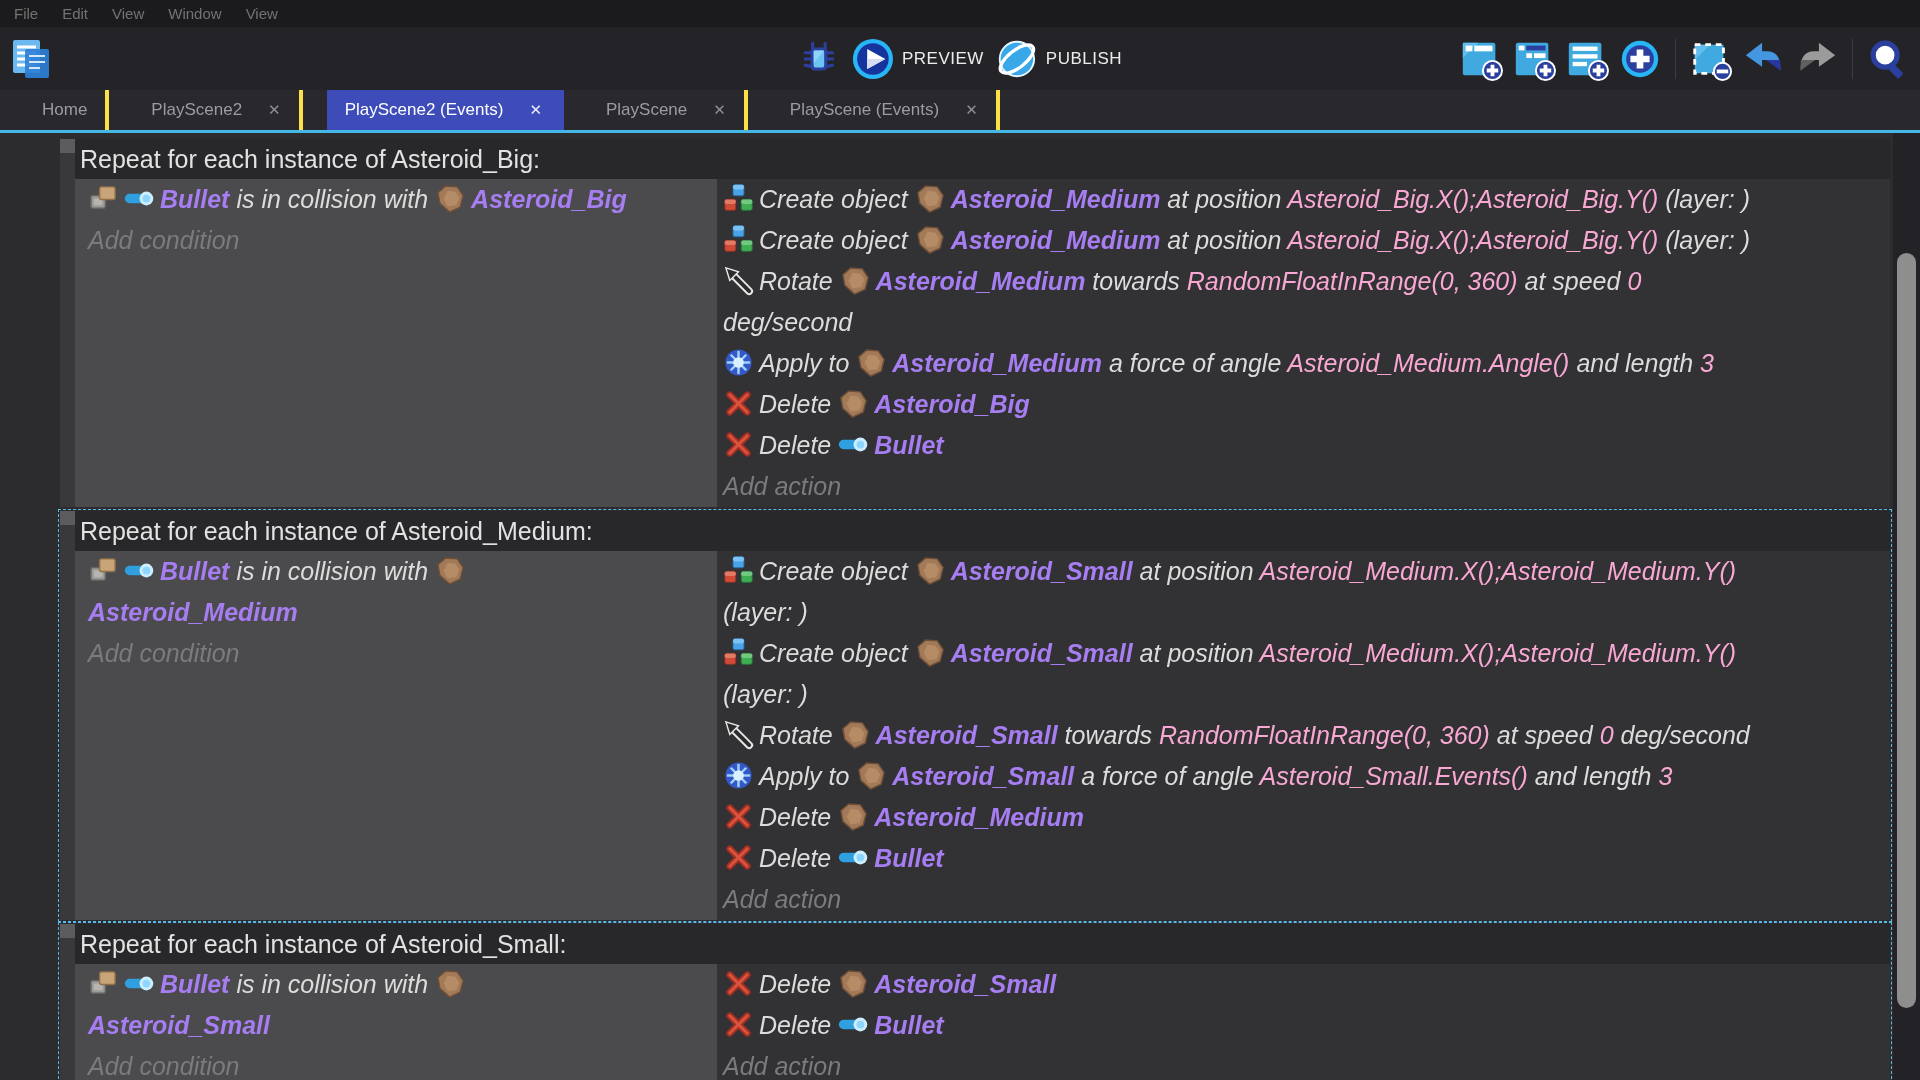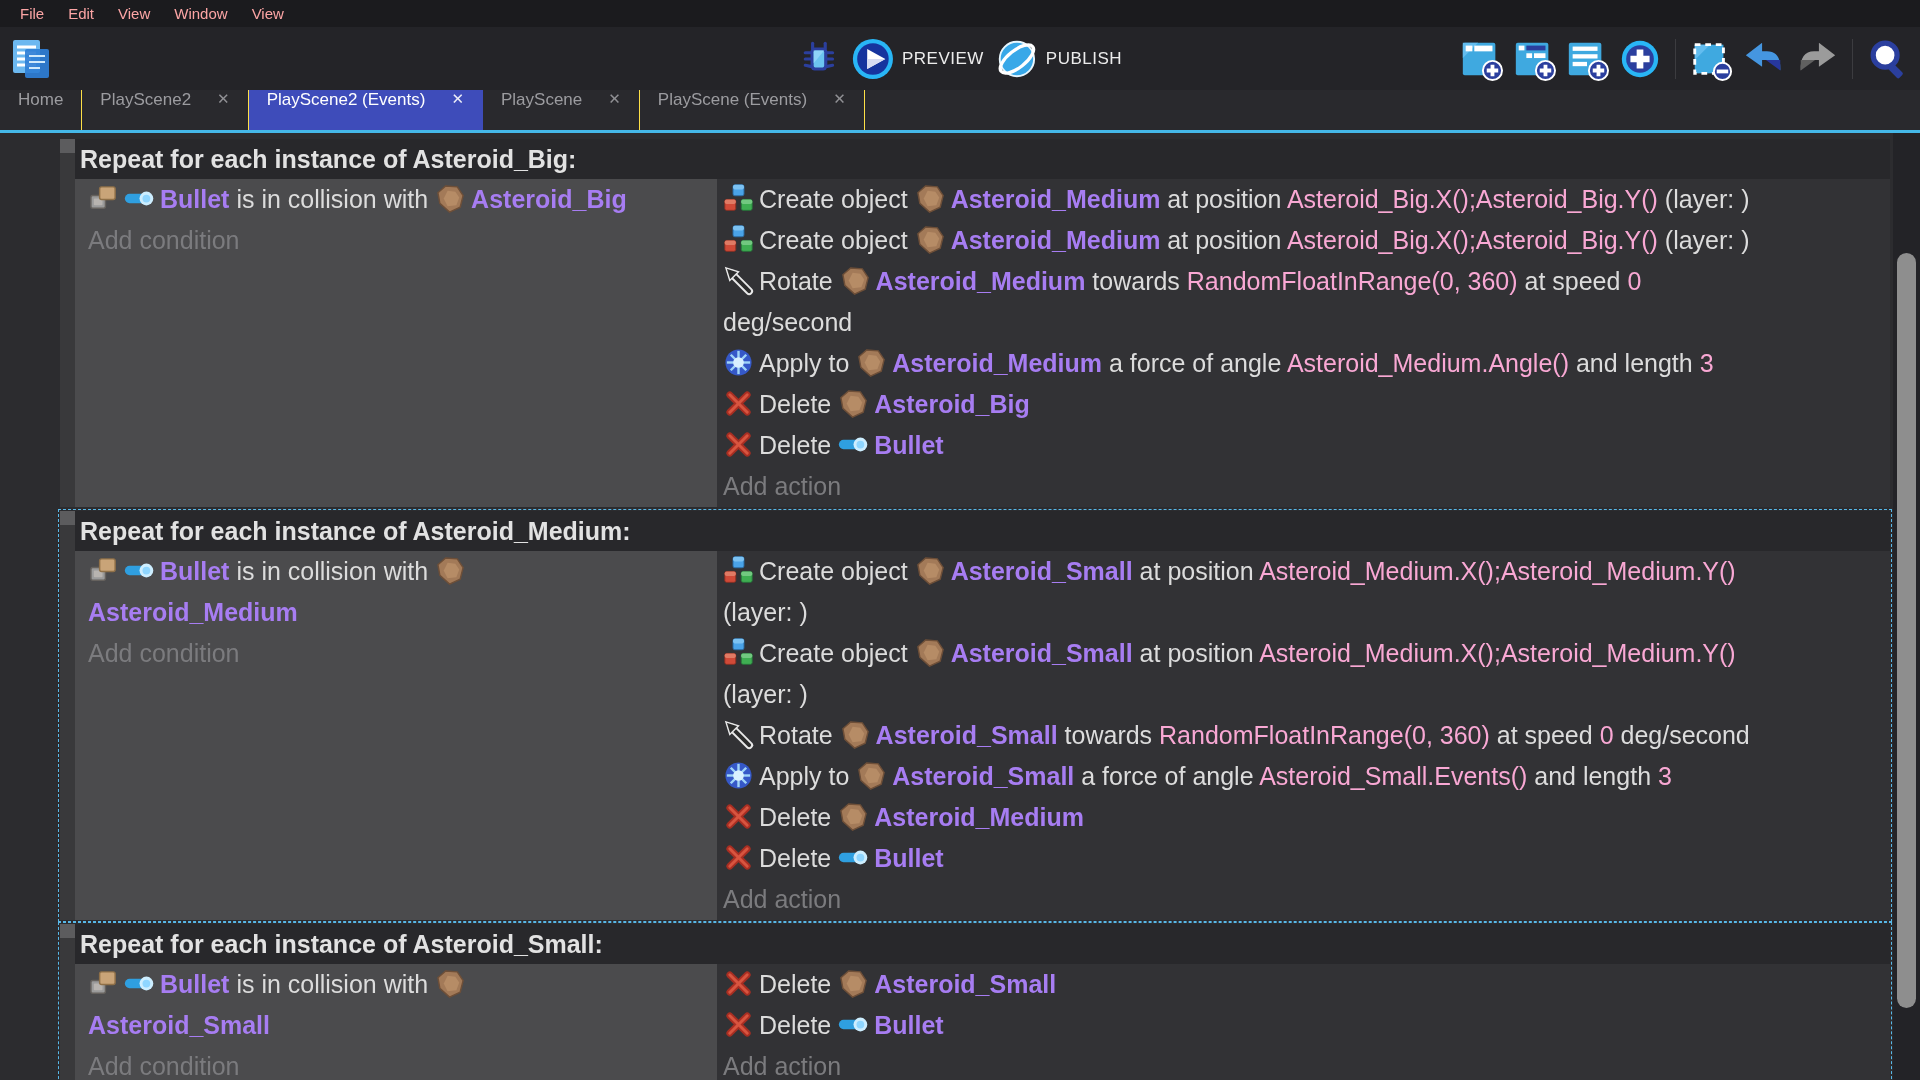--- a/index.html
+++ b/index.html
@@ -5,21 +5,21 @@
   * { box-sizing: border-box; }
   html,body { margin:0; padding:0; }
   body {
     width:1920px; height:1080px; overflow:hidden;
     background:#2c2c2f; color:#e4e4e4;
     font-family:"Liberation Sans", sans-serif;
   }
   
   .menubar {
     height:27px; background:#1b1b1e; display:flex; align-items:center;
-    padding-left:8px; font-size:15px; color:#fca5a5;
+    padding-left:2px; font-size:15px; color:#737373;
   }
   .menu-item { padding:0 12px; cursor:default; }
   
   .toolbar { height:63px; background:#242428; position:relative; display:flex; align-items:center; }
   .logo { margin-left:8px; width:46px; height:46px; }
   .toolbar-center {
     position:absolute; left:50%; top:0; height:100%;
     transform:translateX(-50%); display:flex; align-items:center; gap:12px;
   }
   .tb-btn { display:flex; align-items:center; gap:8px; cursor:pointer; background:none; border:none; padding:0; }
@@ -27,42 +27,42 @@
   .tb-icon { width:42px; height:42px; display:block; }
   .toolbar-right { position:absolute; right:10px; top:0; height:100%; display:flex; align-items:center; gap:9px; }
   .toolbar-right .tb-icon { width:44px; height:44px; }
   .tb-sep { width:1px; height:40px; background:#3c3c40; margin:0 4px; }
   
   .tabbar {
     height:43px; background:#29292d; display:flex; align-items:stretch;
     border-bottom:3px solid #45b8e8;
   }
   .tab {
-    display:flex; align-items:flex-start; padding:0 18px; font-size:17px;
-    color:#9c9ca0; border-right:1px solid #fde047; cursor:pointer; white-space:nowrap;
+    display:flex; align-items:center; padding:0 18px; font-size:17px;
+    color:#9c9ca0; border-right:4px solid #fde047; cursor:pointer; white-space:nowrap;margin-left:24px;
   }
   .tab.active { background:#3e4cba; color:#ffffff; border-right-color:#3e4cba; }
   .tab .close { margin-left:26px; font-size:15px; opacity:0.9; }
   
   .events-wrap { position:relative; height:947px; background:#2c2c2f; }
   .events { height:100%; padding:6px 30px 0 60px; overflow:hidden; }
   .event { display:flex; margin-bottom:4px; position:relative; }
   .event.selected { outline:1px dashed #58b8e8; outline-offset:1px; }
   .gutter { width:15px; flex:none; background:#39393b; position:relative; }
   .gutter::before { content:""; position:absolute; top:0; left:0; right:0; height:14px; background:#5c5c5e; }
   .event-main { flex:1; display:flex; flex-direction:column; min-width:0; }
   .event-header {
     height:40px; line-height:40px; background:#28282b; color:#e2e2e2;
-    font-size:25px; padding-left:5px; white-space:nowrap; overflow:hidden;font-weight:bold;
+    font-size:25px; padding-left:5px; white-space:nowrap; overflow:hidden;
   }
   .event-body { display:flex; align-items:stretch; }
   .conditions { width:642px; flex:none; background:#4b4b4d; padding-left:13px; }
   .actions { flex:1; background:#323235; padding-left:6px; min-width:0; }
   .line {
-    font-size:25px; line-height:41px; color:#dcdcdc; white-space:pre-wrap;
+    font-size:25px; line-height:41px; color:#dcdcdc; white-space:pre-wrap;font-style:italic;
   }
   .line .obj  { color:#a77df2; font-weight:bold; }
   .line .expr { color:#f9a8d4;margin-top:19px; }
   .line.placeholder { color:#7b7b7e; }
   .seg-icon { display:inline-block; width:31px; height:31px; vertical-align:-6px; margin-right:5px; }
   .seg-icon svg { width:100%; height:100%; display:block; }
   
   .scrollbar { position:absolute; top:0; right:0; width:27px; height:100%; background:#232327; }
   .scroll-thumb { position:absolute; left:4px; top:120px; width:19px; height:755px; background:#8e8e8e; border-radius:10px; }
 </style>

